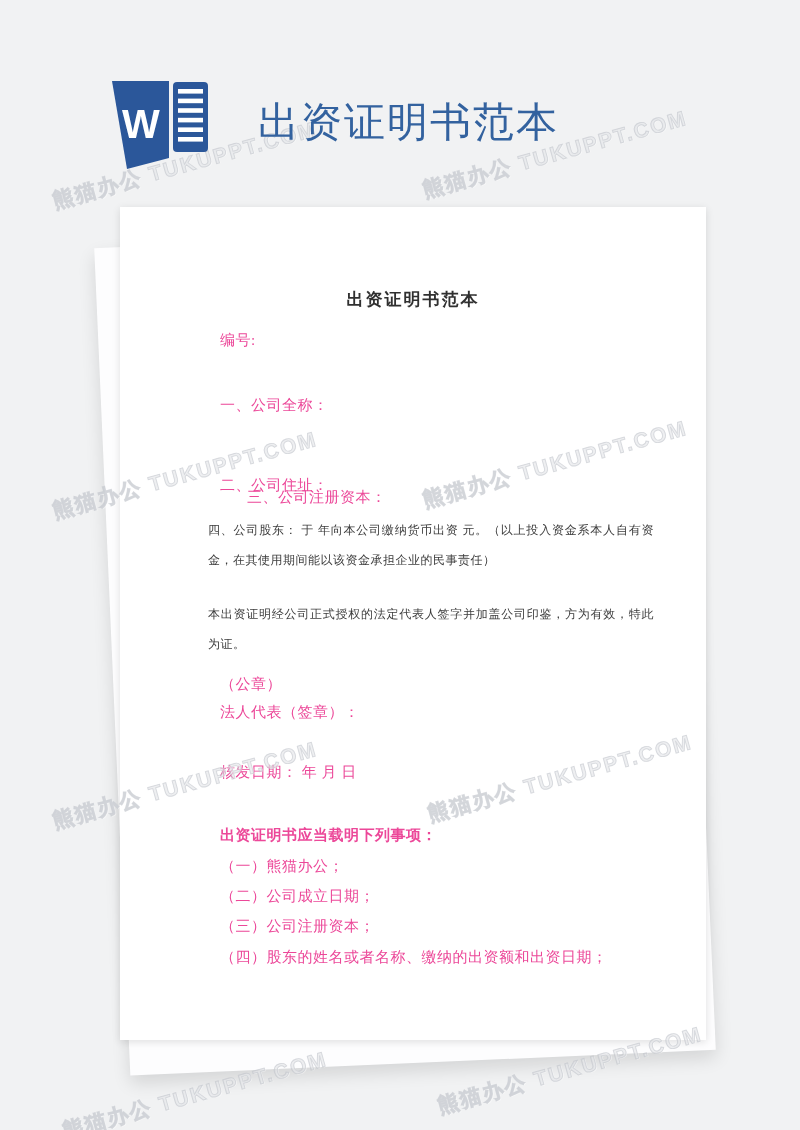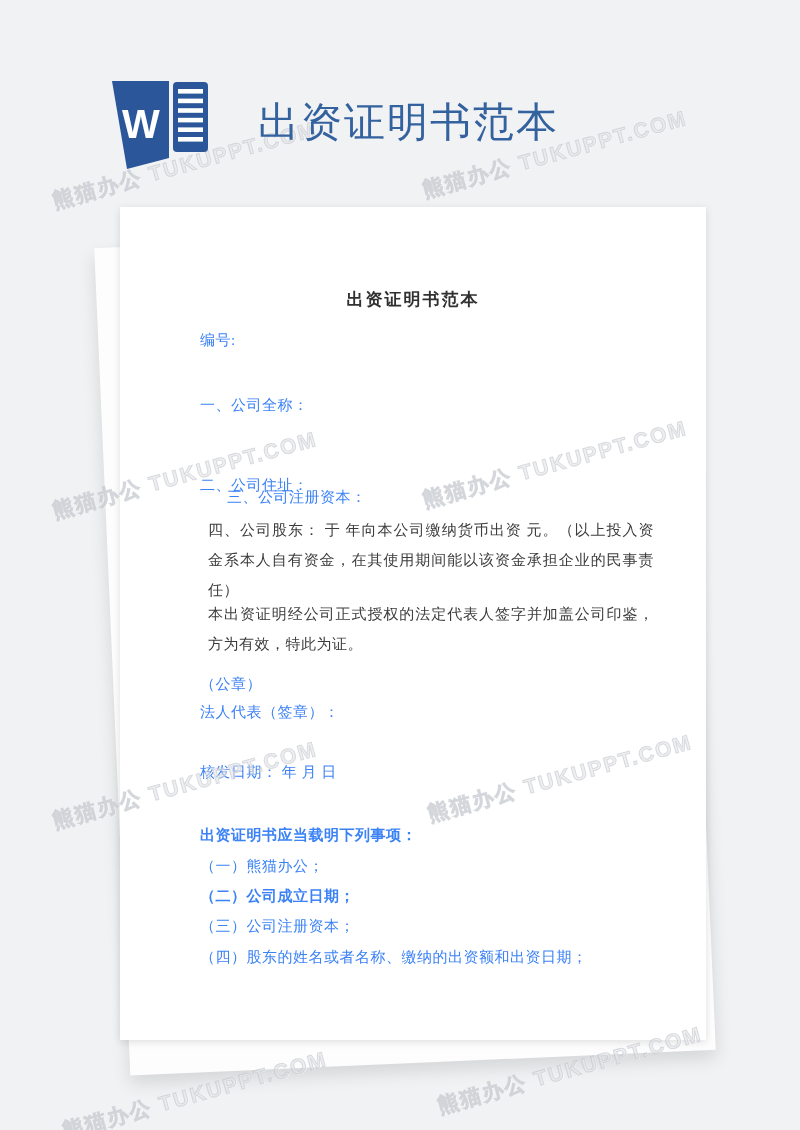--- a/index.html
+++ b/index.html
@@ -65,31 +65,31 @@
     width: 100%;
     text-align: center;
     font-size: 17px;
     font-weight: 700;
     letter-spacing: 2px;
     line-height: 24px;
     color: #303030;
   }
   .page .line {
     position: absolute;
-    left: 80px;
+    left: 100px;
     font-size: 15px;
     line-height: 30px;
     letter-spacing: 0.5px;
-    color: #3b82f6;
+    color: #ec4899;
     white-space: nowrap;
   }
   .page .para {
     position: absolute;
     left: 88px; right: 52px;
-    font-size: 15px;
+    font-size: 12px;
     line-height: 30px;
     letter-spacing: 0.5px;
     color: #3c3c3c;
     text-align: justify;
   }
   .t-serial { top: 118px; }
   .t-l1 { top: 183px; }
   .t-l2 { top: 247px; margin-top: 16px; }
   .t-l3 { top: 275px; margin-left: 27px; }
   .t-p1 { top: 308px; }
@@ -98,21 +98,21 @@
   .t-rep  { top: 490px; }
   .t-date { top: 550px; }
   .t-notice {
     top: 615px;
     font-family: Liberation Mono, monospace;
     font-weight: 700;
     letter-spacing: 1px;
     color: #222;
   }
   .t-n1 { top: 644px; }
-  .t-n2 { top: 674px; font-weight: bold; }
+  .t-n2 { top: 674px; }
   .t-n3 { top: 704px; }
   .t-n4 { top: 735px; }
 
   
   .watermark-layer {
     position: absolute;
     left: 0; top: 0;
     width: 800px; height: 1130px;
     z-index: 3;
     pointer-events: none;

